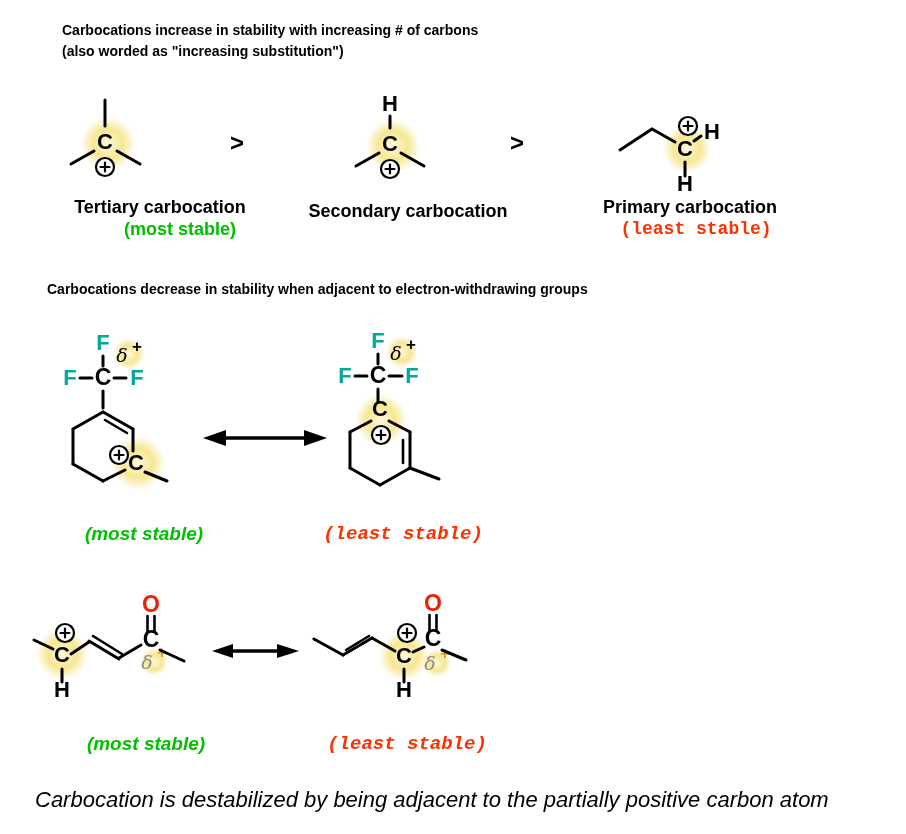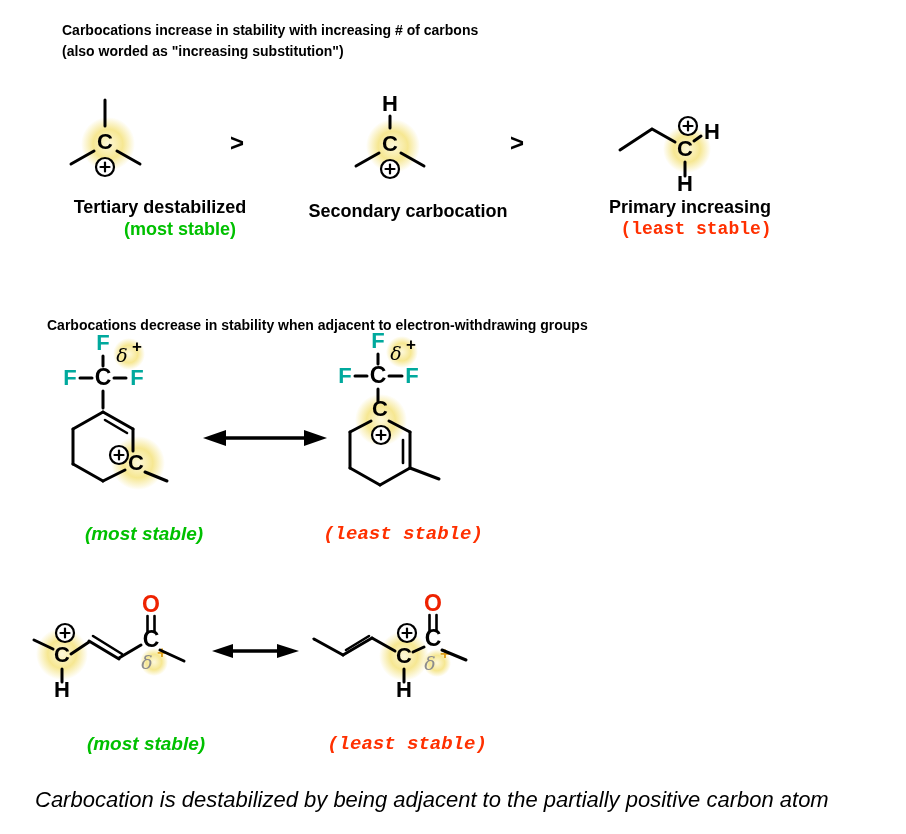--- a/index.html
+++ b/index.html
@@ -35,27 +35,27 @@
   .arrow-head{fill:#000;stroke:none;}
 </style>
 </head>
 <body>
 
 <div class="abs heading" style="left:62px;top:20px;">
   <div>Carbocations increase in stability with increasing # of carbons</div>
   <div>(also worded as "increasing substitution")</div>
 </div>
 
-<div class="abs ctr struct-label" style="left:160px;top:197px;">Tertiary destabilized</div>
+<div class="abs ctr struct-label" style="left:160px;top:197px;">Tertiary carbocation</div>
 <div class="abs ctr note green" style="left:180px;top:219px;">(most stable)</div>
 <div class="abs ctr struct-label" style="left:408px;top:201px;">Secondary carbocation</div>
-<div class="abs ctr struct-label" style="left:690px;top:197px;">Primary increasing</div>
+<div class="abs ctr struct-label" style="left:690px;top:197px;">Primary carbocation</div>
 <div class="abs ctr note red" style="left:696px;top:219px;">(least stable)</div>
 
-<div class="abs heading" style="left:47px;top:279px;margin-top:36px;">Carbocations decrease in stability when adjacent to electron-withdrawing groups</div>
+<div class="abs heading" style="left:47px;top:279px;">Carbocations decrease in stability when adjacent to electron-withdrawing groups</div>
 
 <div class="abs ctr note-italic green" style="left:144px;top:523px;">(most stable)</div>
 <div class="abs ctr note-italic red" style="left:403px;top:523px;">(least stable)</div>
 
 <div class="abs ctr note-italic green" style="left:146px;top:733px;">(most stable)</div>
 <div class="abs ctr note-italic red" style="left:407px;top:733px;">(least stable)</div>
 
 <div class="abs caption" style="left:35px;top:787px;">Carbocation is destabilized by being adjacent to the partially positive carbon atom</div>
 
 <svg width="906" height="834" viewBox="0 0 906 834">

